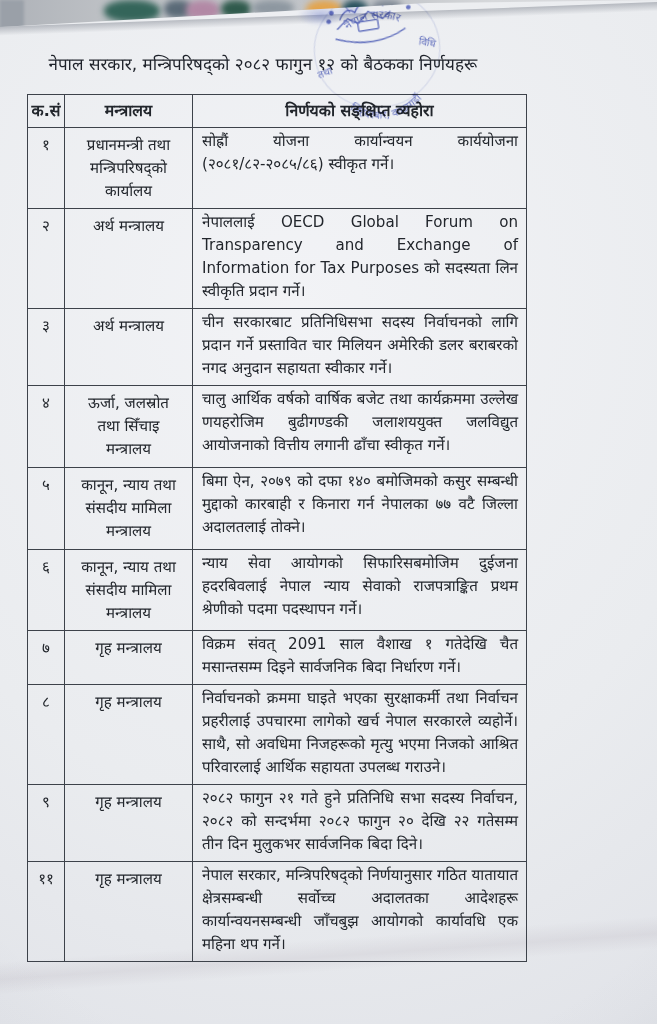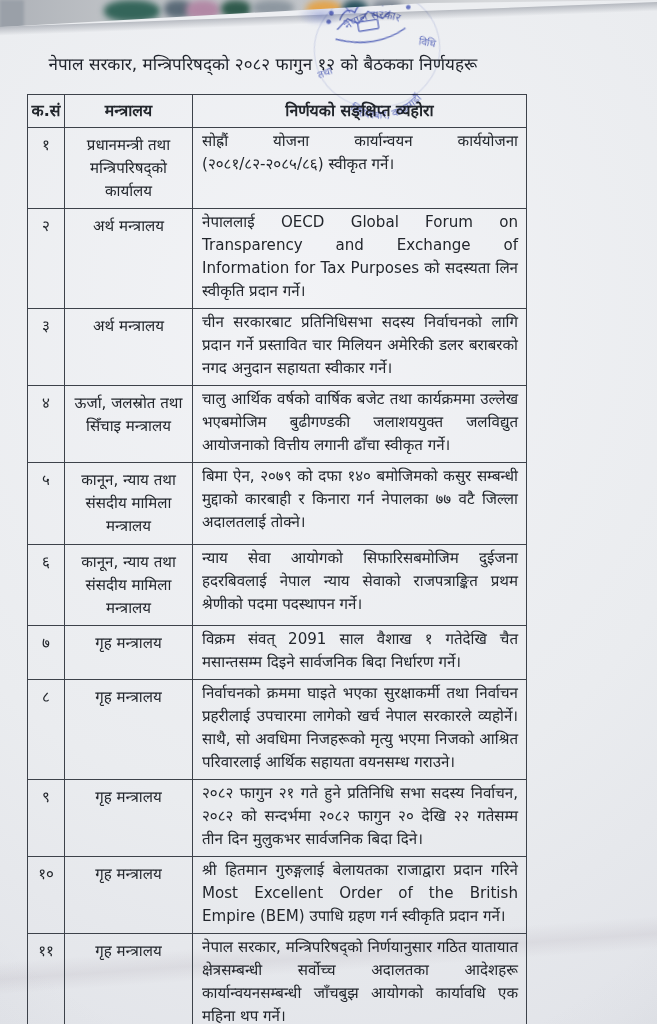--- a/index.html
+++ b/index.html
@@ -45,21 +45,21 @@
   .stamp{position:absolute;left:292px;top:-16px;width:172px;height:142px;z-index:3;
     transform:rotate(-9deg);mix-blend-mode:multiply;opacity:.92;filter:blur(.3px);}
   
   table.decisions{border-collapse:collapse;table-layout:fixed;width:500px;margin:17px 0 0 27px;
     font-size:15.1px;line-height:1.52;position:relative;z-index:1;}
   table.decisions col.c-sn{width:37px;}
   table.decisions col.c-min{width:128px;}
   table.decisions th,table.decisions td{border:1.6px solid #3d424a;vertical-align:top;}
   table.decisions thead th{font-weight:bold;font-size:15.8px;padding:4px 2px;text-align:center;}
   td.sn{text-align:center;padding:6px 1px;}
-  td.ministry{text-align:center;padding:6px 0;}
+  td.ministry{text-align:center;padding:6px 13px;}
   td.decision{text-align:justify;padding:2px 8px 5px 9px;}
 </style>
 </head>
 <body>
 
 <div class="bg-strip">
   <div class="blob b1"></div>
   <div class="blob b2"></div>
   <div class="blob b3"></div>
   <div class="blob b4"></div>
@@ -135,21 +135,21 @@
 
   <tr>
     <td class="sn">३</td>
     <td class="ministry">अर्थ मन्त्रालय</td>
     <td class="decision">चीन सरकारबाट प्रतिनिधिसभा सदस्य निर्वाचनको लागि प्रदान गर्ने प्रस्तावित चार मिलियन अमेरिकी डलर बराबरको नगद अनुदान सहायता स्वीकार गर्ने।</td>
   </tr>
 
   <tr>
     <td class="sn">४</td>
     <td class="ministry">ऊर्जा, जलस्रोत तथा सिँचाइ मन्त्रालय</td>
-    <td class="decision">चालु आर्थिक वर्षको वार्षिक बजेट तथा कार्यक्रममा उल्लेख भएबमोजिम बुढीगण्डकी जलाशययुक्त जलविद्युत आयोजनाको वित्तीय लगानी ढाँचा स्वीकृत गर्ने।</td>
+    <td class="decision">चालु आर्थिक वर्षको वार्षिक बजेट तथा कार्यक्रममा उल्लेख णयहरोजिम बुढीगण्डकी जलाशययुक्त जलविद्युत आयोजनाको वित्तीय लगानी ढाँचा स्वीकृत गर्ने।</td>
   </tr>
 
   <tr>
     <td class="sn">५</td>
     <td class="ministry">कानून, न्याय तथा संसदीय मामिला मन्त्रालय</td>
     <td class="decision">बिमा ऐन, २०७९ को दफा १४० बमोजिमको कसुर सम्बन्धी मुद्दाको कारबाही र किनारा गर्न नेपालका ७७ वटै जिल्ला अदालतलाई तोक्ने।</td>
   </tr>
 
   <tr>
     <td class="sn">६</td>
@@ -159,34 +159,29 @@
 
   <tr>
     <td class="sn">७</td>
     <td class="ministry">गृह मन्त्रालय</td>
     <td class="decision">विक्रम संवत् 2091 साल वैशाख १ गतेदेखि चैत मसान्तसम्म दिइने सार्वजनिक बिदा निर्धारण गर्ने।</td>
   </tr>
 
   <tr>
     <td class="sn">८</td>
     <td class="ministry">गृह मन्त्रालय</td>
-    <td class="decision">निर्वाचनको क्रममा घाइते भएका सुरक्षाकर्मी तथा निर्वाचन प्रहरीलाई उपचारमा लागेको खर्च नेपाल सरकारले व्यहोर्ने। साथै, सो अवधिमा निजहरूको मृत्यु भएमा निजको आश्रित परिवारलाई आर्थिक सहायता वयनसम्ध गराउने।</td>
+    <td class="decision">निर्वाचनको क्रममा घाइते भएका सुरक्षाकर्मी तथा निर्वाचन प्रहरीलाई उपचारमा लागेको खर्च नेपाल सरकारले व्यहोर्ने। साथै, सो अवधिमा निजहरूको मृत्यु भएमा निजको आश्रित परिवारलाई आर्थिक सहायता उपलब्ध गराउने।</td>
   </tr>
 
   <tr>
     <td class="sn">९</td>
     <td class="ministry">गृह मन्त्रालय</td>
     <td class="decision">२०८२ फागुन २१ गते हुने प्रतिनिधि सभा सदस्य निर्वाचन, २०८२ को सन्दर्भमा २०८२ फागुन २० देखि २२ गतेसम्म तीन दिन मुलुकभर सार्वजनिक बिदा दिने।</td>
   </tr>
 
-  <tr>
-    <td class="sn">१०</td>
-    <td class="ministry">गृह मन्त्रालय</td>
-    <td class="decision">श्री हितमान गुरुङ्गलाई बेलायतका राजाद्वारा प्रदान गरिने Most Excellent Order of the British Empire (BEM) उपाधि ग्रहण गर्न स्वीकृति प्रदान गर्ने।</td>
-  </tr>
 
   <tr>
     <td class="sn">११</td>
     <td class="ministry">गृह मन्त्रालय</td>
     <td class="decision">नेपाल सरकार, मन्त्रिपरिषद्को निर्णयानुसार गठित यातायात क्षेत्रसम्बन्धी सर्वोच्च अदालतका आदेशहरू कार्यान्वयनसम्बन्धी जाँचबुझ आयोगको कार्यावधि एक महिना थप गर्ने।</td>
   </tr>
 
 </tbody>
     </table>
 

